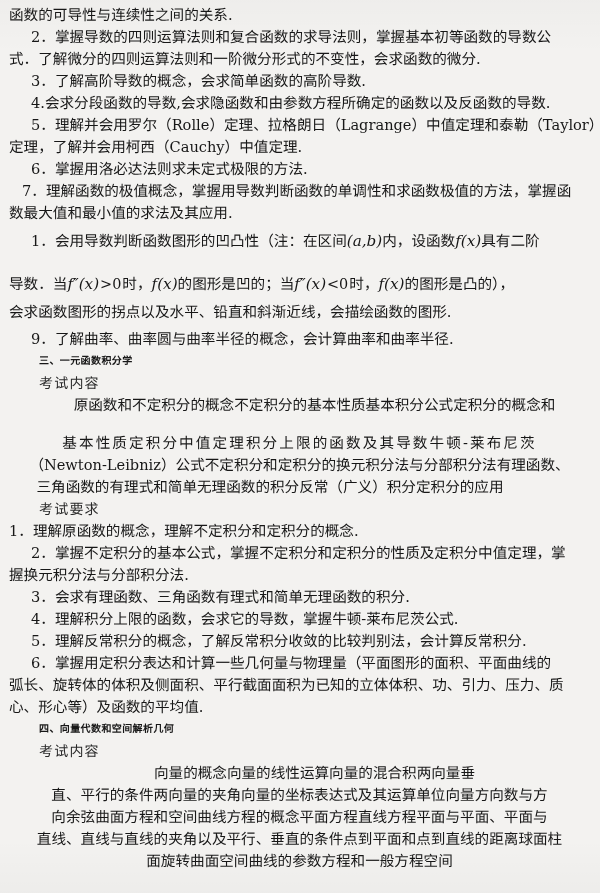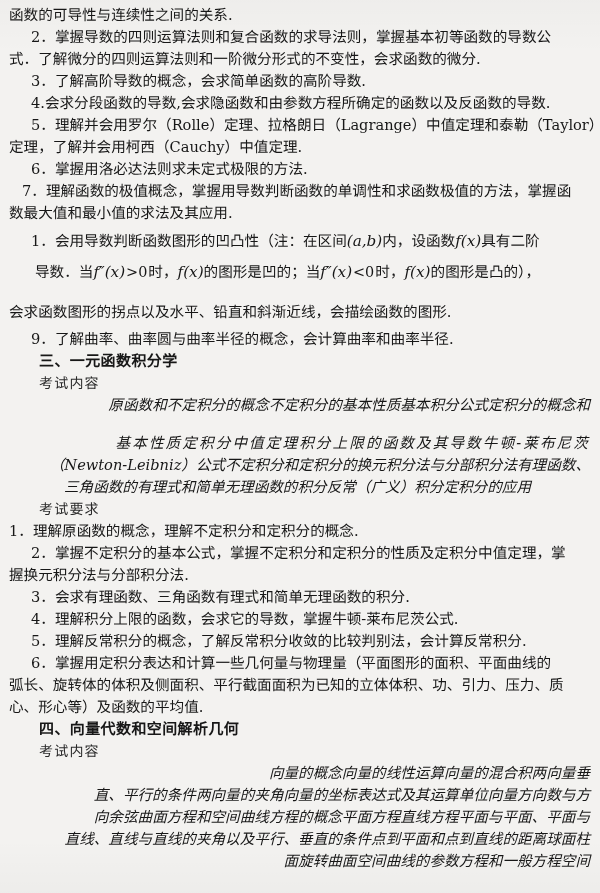--- a/index.html
+++ b/index.html
@@ -30,50 +30,49 @@
     font-size: 14.6px;
     line-height: 22px;
     height: 22px;
     white-space: nowrap;
     letter-spacing: 0px;
     color: #171717;
   }
   
   .just {
     display: flex;
-    justify-content: flex-end;
+    justify-content: center;
     white-space: nowrap;
-    font-style: italic;
   }
   .just > span { display: inline-block; }
 
   .ind1 { padding-left: 22px; }   
   .ind2 { padding-left: 13px; }
 
   
   .sec {
     font-weight: bold;
-    font-size: 15px;
+    font-size: 10px;
     letter-spacing: 0.4px;
     padding-left: 30px;
   }
   
   .kai {
     padding-left: 30px;
     font-size: 14px;
     font-family: "DejaVu Serif", "Liberation Serif", serif;
     color: #2a2a2a;
     letter-spacing: 1.2px;
   }
   
   .mathline {
     height: 33px;
     line-height: 33px;
   }
-  .mathline.tall { height: 38px; line-height: 30px; margin-left: 26px; }
+  .mathline.tall { height: 38px; line-height: 54px; }
 
   i.mv {
     font-family: "DejaVu Serif", "Liberation Serif", serif;
     font-style: italic;
     font-size: 15.2px;
     letter-spacing: 0px;
   }
   .op { padding: 0 1px; font-style: normal; font-size: 14.4px; }
   .sp2 { letter-spacing: 2.1px; }
   .sp05 { letter-spacing: 0.4px; margin-top: 16px; }

